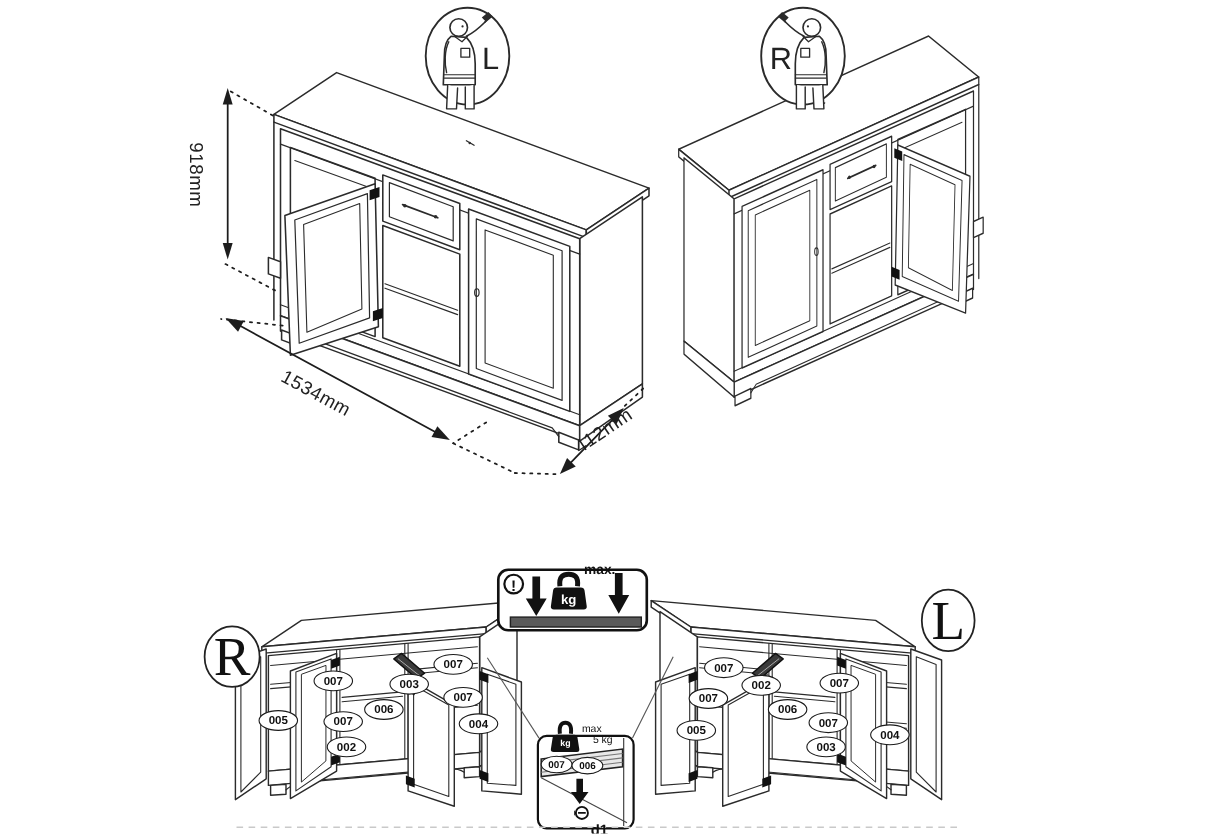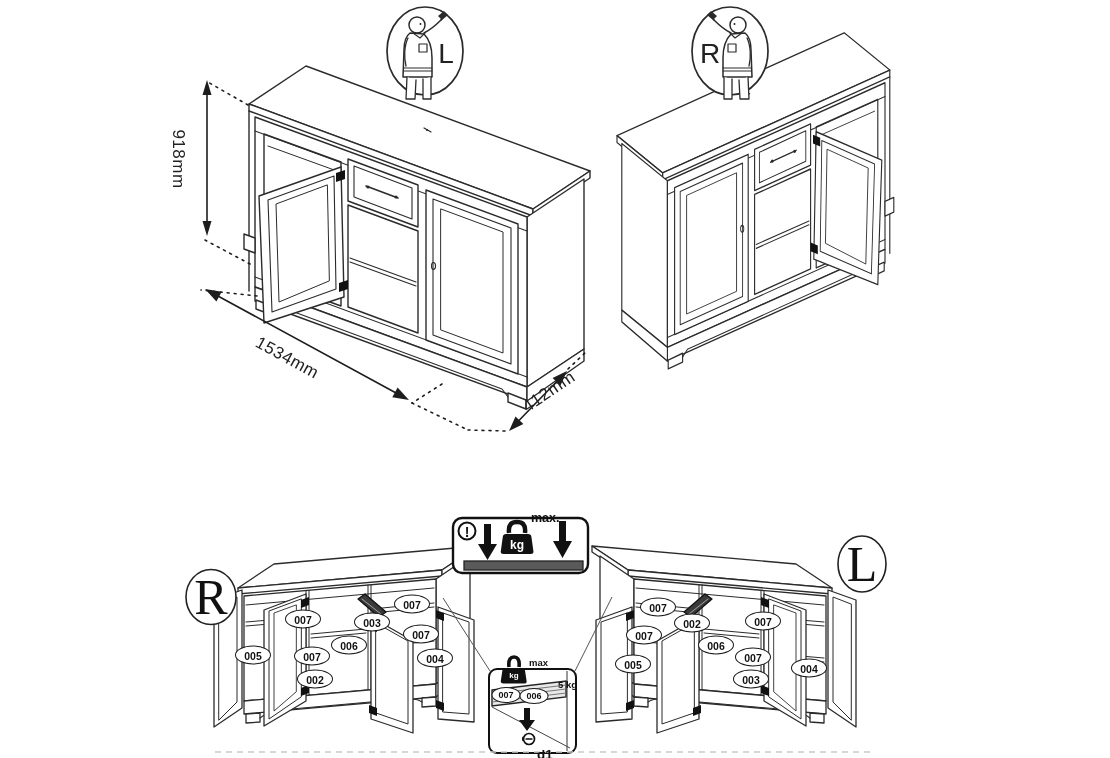--- a/index.html
+++ b/index.html
@@ -9,21 +9,21 @@
   .txt{position:absolute;color:#1a1a1a;white-space:nowrap;}
   .dim{font-size:17px;letter-spacing:.5px;color:#222;text-align:center;}
   .rot90{transform:rotate(90deg);}
   .serifbadge{font-family:"Liberation Serif",serif;font-size:50px;color:#111;
               text-align:center;}
   .handletter{font-size:28px;font-weight:400;color:#222;text-align:center;}
   .wkg{color:#fff;font-weight:bold;font-size:12px;text-align:center;}
   .wmax{color:#111;font-weight:bold;font-size:12.5px;}
   .wexcl{color:#111;font-weight:bold;font-size:14px;text-align:center;}
   .dkg{color:#fff;font-weight:bold;font-size:8px;text-align:center;}
-  .dmax{color:#111;font-weight:bold;font-size:9.5px;line-height:9.5px;}
+  .dmax{color:#111;font-weight:normal;font-size:9.5px;line-height:9.5px;}
   .dd1{color:#111;font-weight:bold;font-size:13.5px;}
   .callout{position:absolute;width:34px;height:17px;border:1.5px solid #1b1b1b;
            border-radius:50%;background:#fff;color:#111;font-size:10.5px;font-weight:bold;
            display:flex;align-items:center;justify-content:center;
            transform:translate(-50%,-50%);font-family:"Liberation Sans",sans-serif;}
   .callout.small{width:27px;height:14px;font-size:9px;border-width:1.3px;}
 </style>
 </head>
 <body>
 
@@ -247,21 +247,21 @@
 <span class="txt wexcl" style="left:460px;top:524px;width:14px;">!</span>
 
 <span class="txt wkg" style="left:505px;top:538px;width:24px;">kg</span>
 
 <span class="txt wmax" style="left:531px;top:511px;">max.</span>
 
 <span class="txt dkg" style="left:505px;top:671px;width:18px;">kg</span>
 
 <span class="txt dmax" style="left:529px;top:658px;">max</span>
 
-<span class="txt dmax" style="left:558px;top:668px;margin-top:12px;">5 kg</span>
+<span class="txt dmax" style="left:539px;top:668px;">5 kg</span>
 
 <span class="txt dd1" style="left:537px;top:731px;margin-top:16px;">d1</span>
 
 <div class="callout" style="left: 253px; top: 655px;">005</div>
     <div class="callout" style="left: 303px; top: 619px;">007</div>
     <div class="callout" style="left: 312px; top: 656px;">007</div>
     <div class="callout" style="left: 315px; top: 679px;">002</div>
     <div class="callout" style="left: 349px; top: 645px;">006</div>
     <div class="callout" style="left: 372px; top: 622px;">003</div>
     <div class="callout" style="left: 412px; top: 604px;">007</div>

